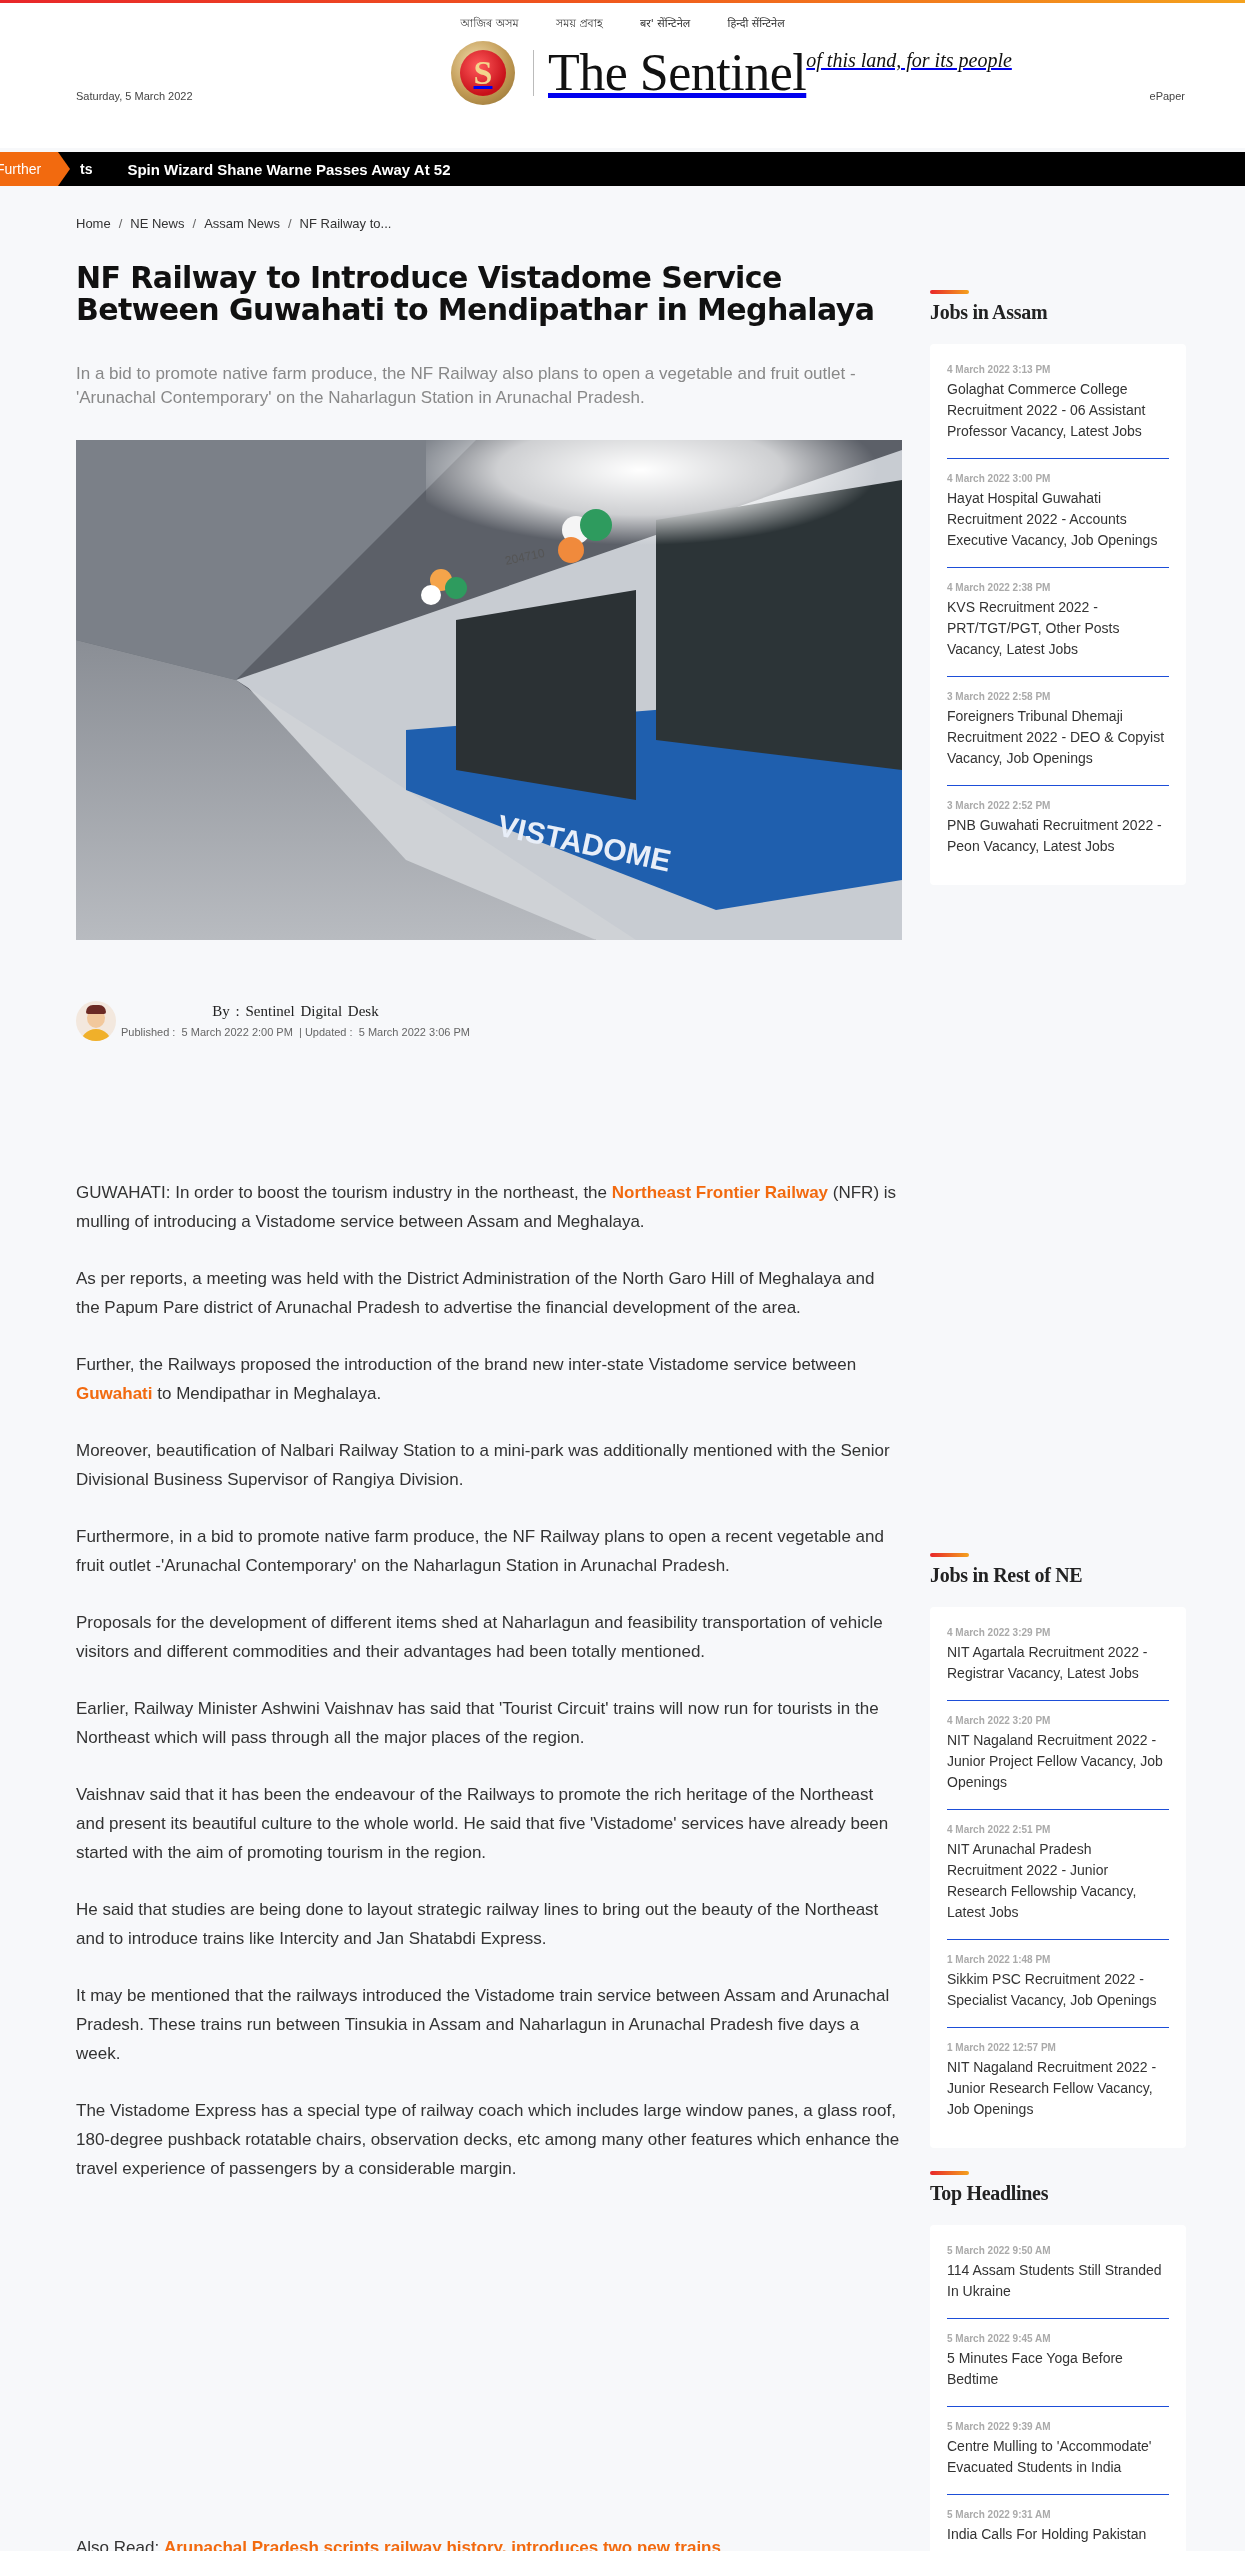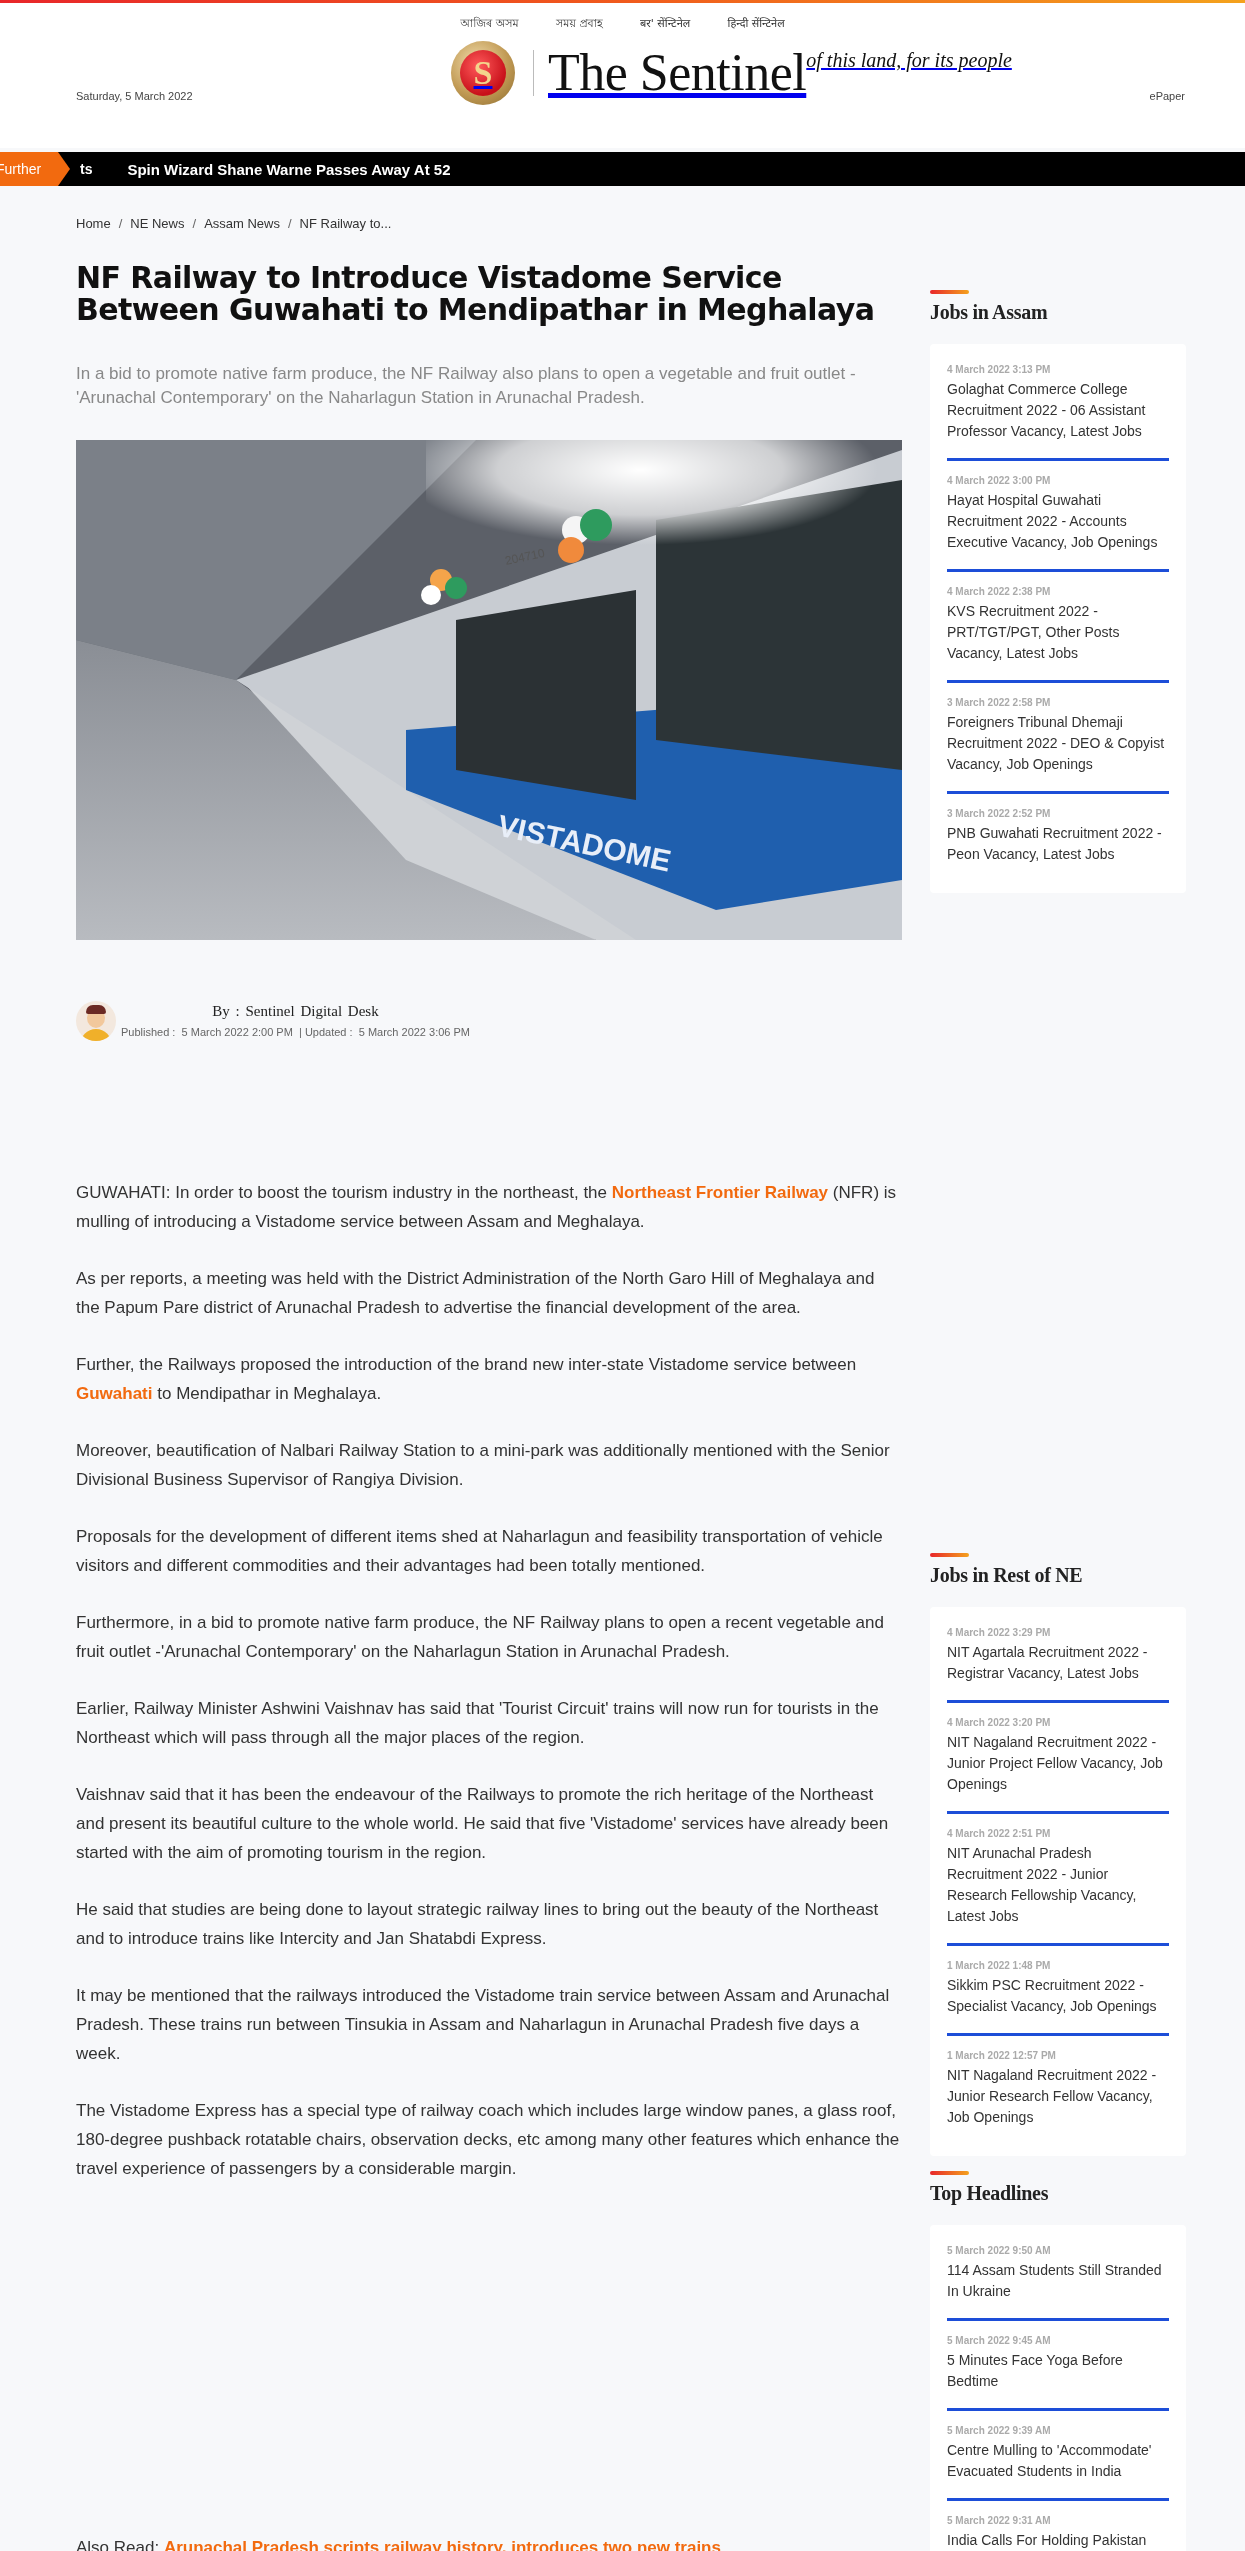--- a/index.html
+++ b/index.html
@@ -51,21 +51,21 @@
   .body-text p { margin-bottom: 28px; }
   .body-text a.hl { color: #f26a0f; font-weight: bold; text-decoration: none; }
 
   .also-read { position: absolute; top: 2352px; font-size: 17px; color: #333; }
   .also-read a { color: #f26a0f; font-weight: bold; text-decoration: none; }
 
   .widget { position: absolute; width: 256px; }
   .widget-bar { width: 39px; height: 4px; background: linear-gradient(90deg, #e8262a, #f4a21d); border-radius: 2px; }
   .widget-title { font-size: 20px; font-weight: bold; color: #222; margin-top: 7px; font-family: Liberation Serif, serif; letter-spacing: -0.3px; }
   .widget-card { background: #fff; border-radius: 4px; margin-top: 20px; padding: 14px 17px 4px 17px; }
-  .widget-item { border-bottom: 3px solid #1d4ed8; padding: 6px 0 16px 0; margin-bottom: 8px; }
+  .widget-item { border-bottom: 1px solid #1d4ed8; padding: 6px 0 16px 0; margin-bottom: 8px; }
   .widget-item:last-child { border-bottom: none; }
   .widget-item .time { font-size: 10px; font-weight: bold; color: #aaa; }
   .widget-item .headline { font-size: 14px; line-height: 21px; color: #333; margin-top: 4px; display: block; text-decoration: none; }
 </style>
 </head>
 <body>
 
 <div class="topbar"></div>
 
 <header class="masthead">
@@ -152,22 +152,22 @@
           <span>5 March 2022 3:06 PM</span>
         </div>
       </div>
     </div>
 
     <div class="body-text">
       <p><span>GUWAHATI: In order to boost the tourism industry in the northeast, the </span><a href="#" class="hl">Northeast Frontier Railway</a><span> (NFR) is mulling of introducing a Vistadome service between Assam and Meghalaya.</span></p>
       <p>As per reports, a meeting was held with the District Administration of the North Garo Hill of Meghalaya and the Papum Pare district of Arunachal Pradesh to advertise the financial development of the area.</p>
       <p><span>Further, the Railways proposed the introduction of the brand new inter-state Vistadome service between </span><a href="#" class="hl">Guwahati</a><span> to Mendipathar in Meghalaya.</span></p>
       <p>Moreover, beautification of Nalbari Railway Station to a mini-park was additionally mentioned with the Senior Divisional Business Supervisor of Rangiya Division.</p>
+      <p>Furthermore, in a bid to promote native farm produce, the NF Railway plans to open a recent vegetable and fruit outlet -'Arunachal Contemporary' on the Naharlagun Station in Arunachal Pradesh.</p>
       <p>Proposals for the development of different items shed at Naharlagun and feasibility transportation of vehicle visitors and different commodities and their advantages had been totally mentioned.</p>
-      <p>Furthermore, in a bid to promote native farm produce, the NF Railway plans to open a recent vegetable and fruit outlet -'Arunachal Contemporary' on the Naharlagun Station in Arunachal Pradesh.</p>
       <p>Earlier, Railway Minister Ashwini Vaishnav has said that 'Tourist Circuit' trains will now run for tourists in the Northeast which will pass through all the major places of the region.</p>
       <p>Vaishnav said that it has been the endeavour of the Railways to promote the rich heritage of the Northeast and present its beautiful culture to the whole world. He said that five 'Vistadome' services have already been started with the aim of promoting tourism in the region.</p>
       <p>He said that studies are being done to layout strategic railway lines to bring out the beauty of the Northeast and to introduce trains like Intercity and Jan Shatabdi Express.</p>
       <p>It may be mentioned that the railways introduced the Vistadome train service between Assam and Arunachal Pradesh. These trains run between Tinsukia in Assam and Naharlagun in Arunachal Pradesh five days a week.</p>
       <p>The Vistadome Express has a special type of railway coach which includes large window panes, a glass roof, 180-degree pushback rotatable chairs, observation decks, etc among many other features which enhance the travel experience of passengers by a considerable margin.</p>
     </div>
 
     <div class="also-read">
       <span>Also Read: </span><a href="#">Arunachal Pradesh scripts railway history, introduces two new trains</a>
     </div>

